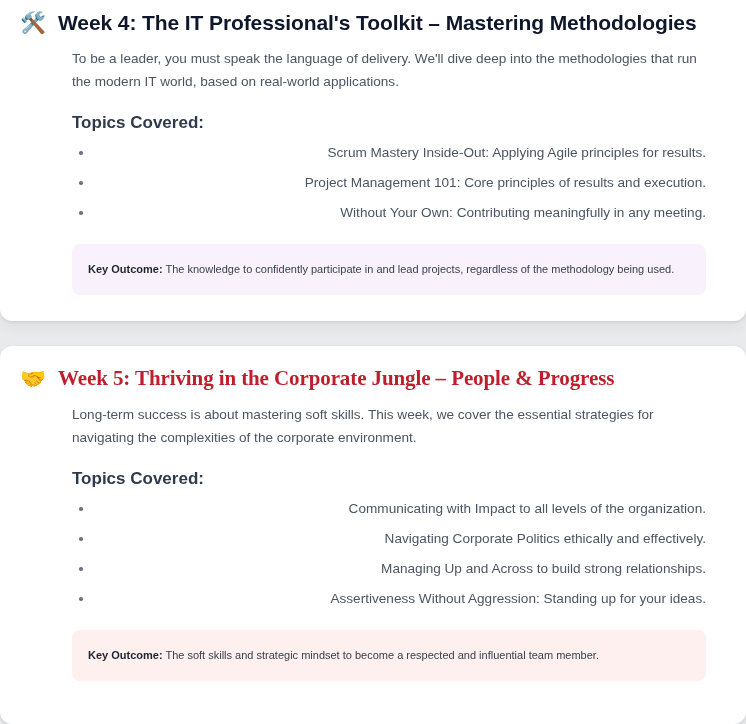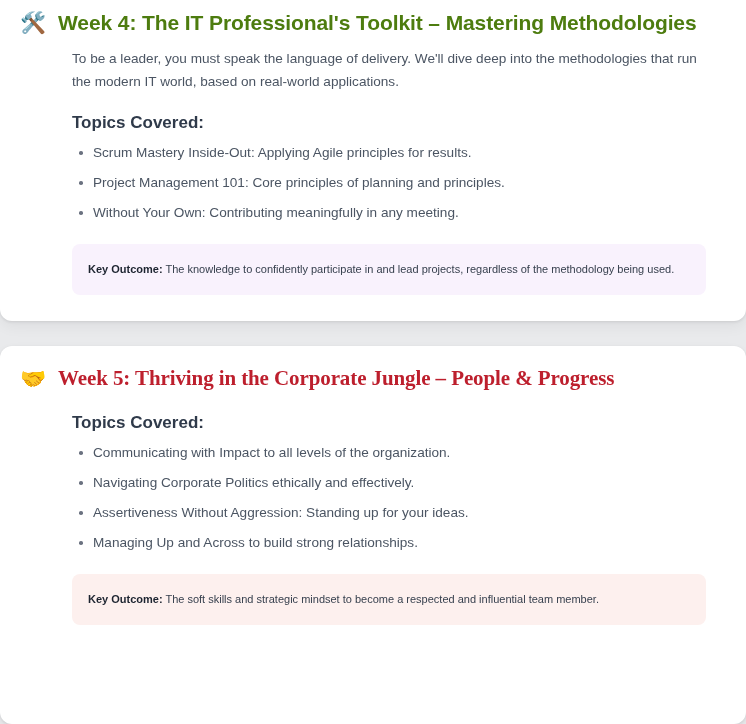--- a/index.html
+++ b/index.html
@@ -58,21 +58,21 @@
     user-select: none;
   }
   .week-title {
     margin: 0;
     font-size: 21px;
     line-height: 29px;
     font-weight: bold;
     letter-spacing: -0.1px;
     flex: 1 1 auto;
   }
-  .title-purple { color: #4d7c0f; }
+  .title-purple { color: #0f172a; }
   .title-red    { color: #bd1f2d; font-family: Liberation Serif, serif; }
 
   
   .card-body {
     padding-left: 52px;
     padding-right: 20px;
     margin-top: 9px;
   }
   .week-intro {
     margin: 10px 0 0 0;
@@ -83,20 +83,21 @@
   .topics-label {
     margin: 20px 0 0 0;
     font-size: 17px;
     font-weight: bold;
     color: #2f3a4a;
   }
   .topic-list {
     list-style: none;
     margin: 10px 0 0 0;
     padding: 0;
+    text-align: right;
   }
   .topic-list li {
     position: relative;
     padding-left: 21px;
     font-size: 13.6px;
     line-height: 19px;
     color: #4b5563;
     margin-bottom: 11px;
   }
   .topic-list li:last-child { margin-bottom: 0; }
@@ -137,46 +138,47 @@
       <span class="week-emoji">🛠️</span>
       <h2 class="week-title title-purple">Week 4: The IT Professional's Toolkit – Mastering Methodologies</h2>
     </div>
     <div class="card-body">
       <p class="week-intro">To be a leader, you must speak the language of delivery. We'll dive deep into the methodologies that run the modern IT world, based on real-world applications.</p>
 
       <p class="topics-label">Topics Covered:</p>
 
       <ul class="topic-list">
         <li>Scrum Mastery Inside-Out: Applying Agile principles for results.</li>
-        <li>Project Management 101: Core principles of planning and principles.</li>
+        <li>Project Management 101: Core principles of results and execution.</li>
         <li>Without Your Own: Contributing meaningfully in any meeting.</li>
       </ul>
 
       <div class="key-outcome ko-purple">
         <span class="ko-label">Key Outcome:</span><span> The knowledge to confidently participate in and lead projects, regardless of the methodology being used.</span>
       </div>
     </div>
   </section>
 
   <div class="card-gap"></div>
 
   <section class="week-card card-week5">
     <div class="card-head">
       <span class="week-emoji">🤝</span>
       <h2 class="week-title title-red">Week 5: Thriving in the Corporate Jungle – People &amp; Progress</h2>
     </div>
     <div class="card-body">
+      <p class="week-intro">Long-term success is about mastering soft skills. This week, we cover the essential strategies for navigating the complexities of the corporate environment.</p>
 
       <p class="topics-label">Topics Covered:</p>
 
       <ul class="topic-list">
         <li>Communicating with Impact to all levels of the organization.</li>
         <li>Navigating Corporate Politics ethically and effectively.</li>
+        <li>Managing Up and Across to build strong relationships.</li>
         <li>Assertiveness Without Aggression: Standing up for your ideas.</li>
-        <li>Managing Up and Across to build strong relationships.</li>
       </ul>
 
       <div class="key-outcome ko-red">
         <span class="ko-label">Key Outcome:</span><span> The soft skills and strategic mindset to become a respected and influential team member.</span>
       </div>
     </div>
   </section>
 
 </div>
 

